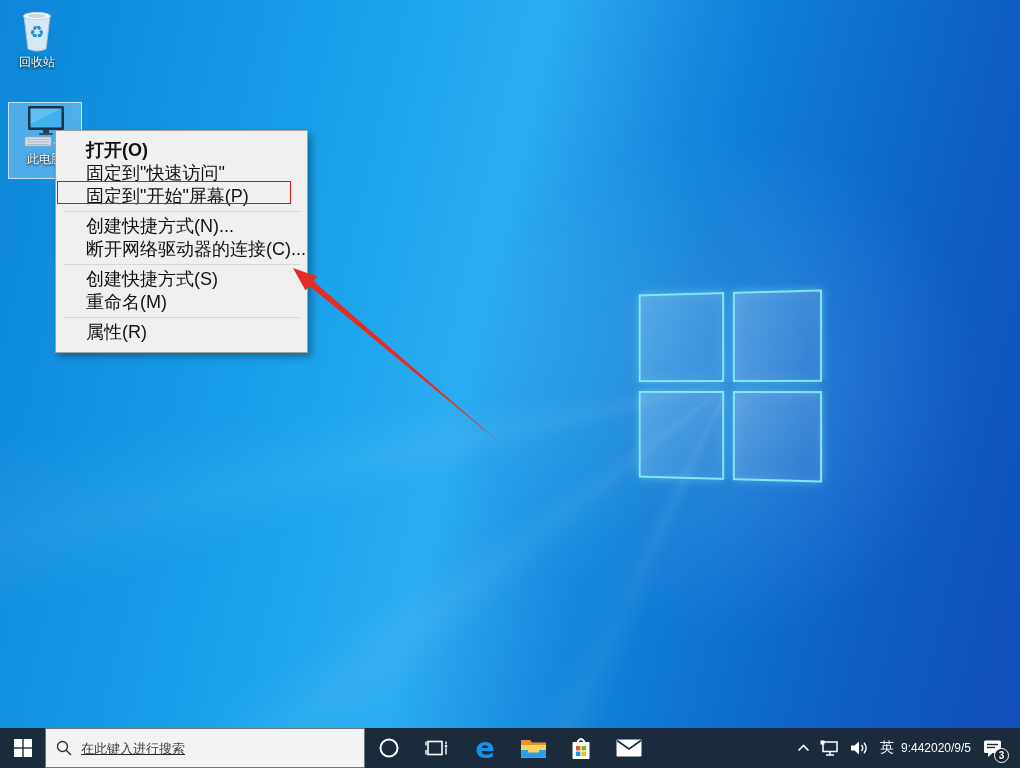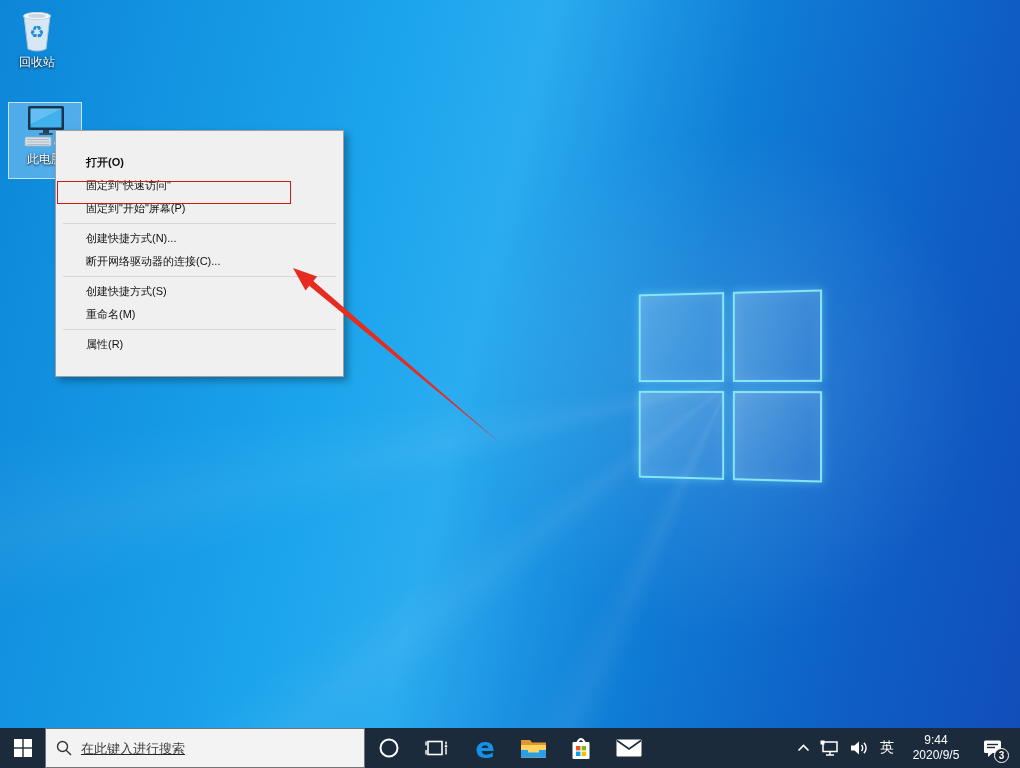--- a/index.html
+++ b/index.html
@@ -49,24 +49,24 @@
     line-height:14px; white-space:nowrap;
   }
   .icon-recycle { left:6px; top:8px; width:62px; }
   .icon-pc {
     left:8px; top:102px; width:74px; height:77px; padding-top:1px;
     background:var(--selection-fill); border:1px solid var(--selection-border);
   }
 
   
   .menu {
-    position:absolute; left:55px; top:130px; width:289px; z-index:40;
+    position:absolute; left:55px; top:130px; width:253px; z-index:40;
     background:var(--menu-bg); border:1px solid var(--menu-border);
     box-shadow:4px 4px 7px rgba(0,0,0,0.30);
-    padding:20px 0; font-size:11px; color:#111;
+    padding:8px 0; font-size:18px; color:#111;
   }
   .mi { height:23px; line-height:23px; padding-left:30px; cursor:default; white-space:nowrap; }
   .mi.bold { font-weight:bold; }
   .menu .sep { height:1px; background:#d7d7d7; margin:3px 7px; }
   .red-box {
     position:absolute; left:1px; top:50px; width:234px; height:23px;
     border:1px solid var(--highlight-red); pointer-events:none;
   }
 
   
@@ -89,21 +89,21 @@
     border:none; outline:none; background:transparent; flex:1;
     font-size:13px; color:#222; font-family:inherit;text-decoration:underline;
   }
   .searchbox input::placeholder { color:#3c3c3c; opacity:1; }
   .edge-e { font-weight:bold; font-size:29px; color:var(--edge-blue); line-height:29px; font-family:"DejaVu Sans",sans-serif; }
   .spacer { flex:1; }
 
   .tray { display:flex; align-items:center; }
   .tray-btn { display:flex; align-items:center; justify-content:center; height:40px; cursor:pointer; }
   .ime { width:26px; font-size:14px; color:#fff; }
-  .clock { width:72px; flex-direction:column; line-height:15px; font-size:12px; text-align:center; }
+  .clock { width:72px; line-height:15px; font-size:12px; text-align:center; }
   .action { width:42px; position:relative; }
   .badge {
     position:absolute; right:5px; bottom:5px; width:15px; height:15px;
     background:#1a2430; border:1px solid #fff; border-radius:50%;
     font-size:10px; font-weight:bold; color:#fff; line-height:13px; text-align:center;
   }
   .show-desktop { width:6px; border-left:1px solid rgba(255,255,255,0.25); }
 </style>
 </head>
 <body>

